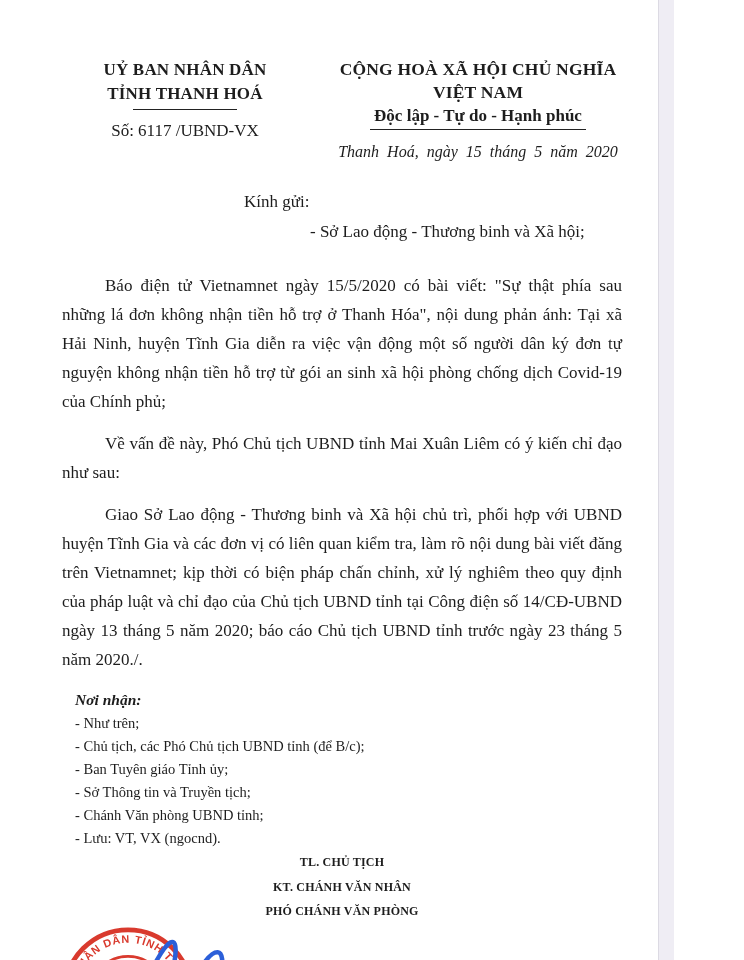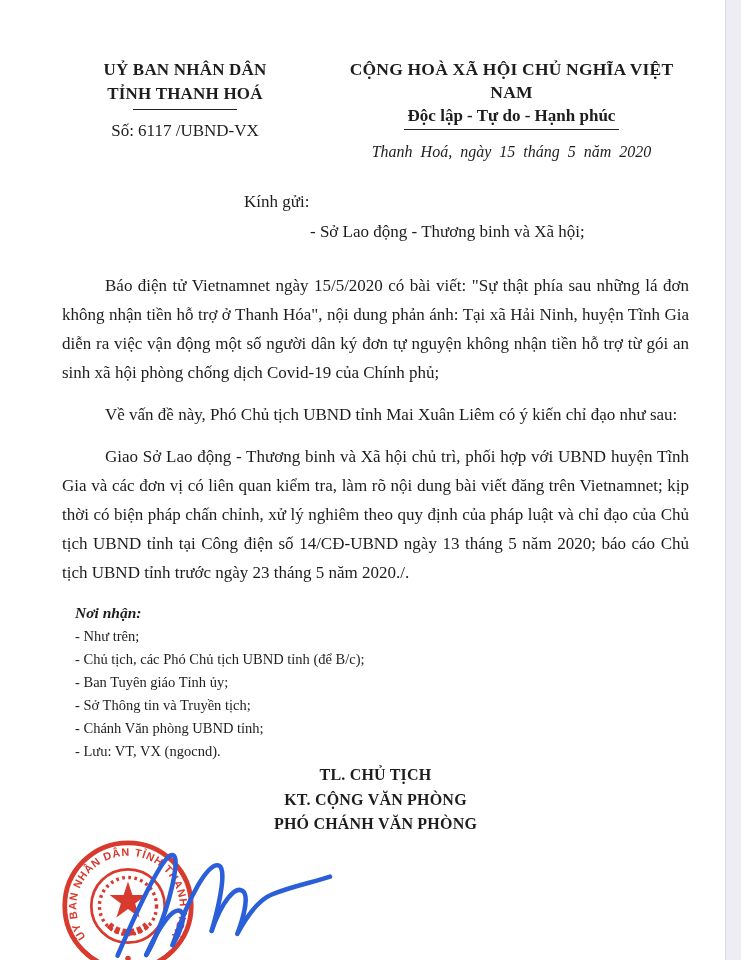--- a/index.html
+++ b/index.html
@@ -1,18 +1,18 @@
 <!DOCTYPE html>
 <html><head>
 <meta charset="utf-8">
 <style>
   * { margin:0; padding:0; box-sizing:border-box; }
   html,body { width:744px; height:960px; }
   body { background:#ffffff; font-family:"Liberation Serif", serif; color:#1d1d1d; }
-  .page { position:relative; width:741px; height:960px; background:#ffffff; overflow:hidden;
+  .page { position:relative; width:674px; height:960px; background:#ffffff; overflow:hidden;
           padding:58px 52px 0 62px; }
   .scan-edge { position:absolute; top:0; right:0; width:16px; height:960px;
                background:#efedf4; border-left:1px solid #dcdae3; }
 
   
   .header { display:flex; }
   .hdr-left { width:246px; flex:none; }
   .org-line { text-align:center; font-weight:bold; font-size:17px; line-height:24px; letter-spacing:.2px; }
   .org-underline { width:104px; border-top:1.6px solid #222; margin:3px auto 0 auto; }
   .doc-number { text-align:center; font-size:17px; margin-top:11px; }
@@ -33,21 +33,21 @@
   .body-text { margin-top:24px; }
   .body-text p { font-size:17px; line-height:29px; text-align:justify; text-indent:43px; margin-bottom:13px; }
 
   
   .footer { display:flex; margin-top:10px;flex-direction:column; }
   .noi-nhan { width:322px; flex:none; padding-left:13px; padding-top:4px; }
   .noi-nhan-title { font-weight:bold; font-style:italic; font-size:15.5px; margin-bottom:3px; }
   .noi-nhan-item { font-size:14.5px; line-height:23px; }
 
   .sign-block { flex:1; text-align:center; }
-  .sign-title { font-weight:bold; font-size:16px; line-height:24.5px; letter-spacing:.2px; }
+  .sign-title { font-weight:bold; font-size:12px; line-height:24.5px; letter-spacing:.2px; }
   .seal-area { position:relative; height:150px; margin-top:1px; }
   .seal-svg { position:absolute; left:-2px; top:0; }
   .signature-svg { position:absolute; left:48px; top:4px; }
   .signer-name { position:absolute; left:0; right:0; top:136px; font-weight:bold; font-size:17.5px; text-align:center; }
 </style>
 </head>
 <body>
 
 <div class="page">
 
@@ -82,21 +82,21 @@
       <div class="noi-nhan-item">- Như trên;</div>
       <div class="noi-nhan-item">- Chủ tịch, các Phó Chủ tịch UBND tỉnh (để B/c);</div>
       <div class="noi-nhan-item">- Ban Tuyên giáo Tỉnh ủy;</div>
       <div class="noi-nhan-item">- Sở Thông tin và Truyền tịch;</div>
       <div class="noi-nhan-item">- Chánh Văn phòng UBND tỉnh;</div>
       <div class="noi-nhan-item">- Lưu: VT, VX (ngocnd).</div>
     </div>
 
     <div class="sign-block">
       <div class="sign-title">TL. CHỦ TỊCH</div>
-      <div class="sign-title">KT. CỘNG VĂN PHÒNG</div>
+      <div class="sign-title">KT. CHÁNH VĂN NHÂN</div>
       <div class="sign-title">PHÓ CHÁNH VĂN PHÒNG</div>
 
       <div class="seal-area">
 
         <svg class="seal-svg" width="136" height="136" viewBox="0 0 200 200">
           <circle cx="100" cy="100" r="93" fill="none" stroke="#d93a2e" stroke-width="7"></circle>
           <circle cx="100" cy="100" r="54" fill="none" stroke="#d93a2e" stroke-width="4"></circle>
           <defs>
             <path id="sealArc" d="M 38,146 A 76,76 0 1 1 162,146" fill="none"></path>
           </defs>

